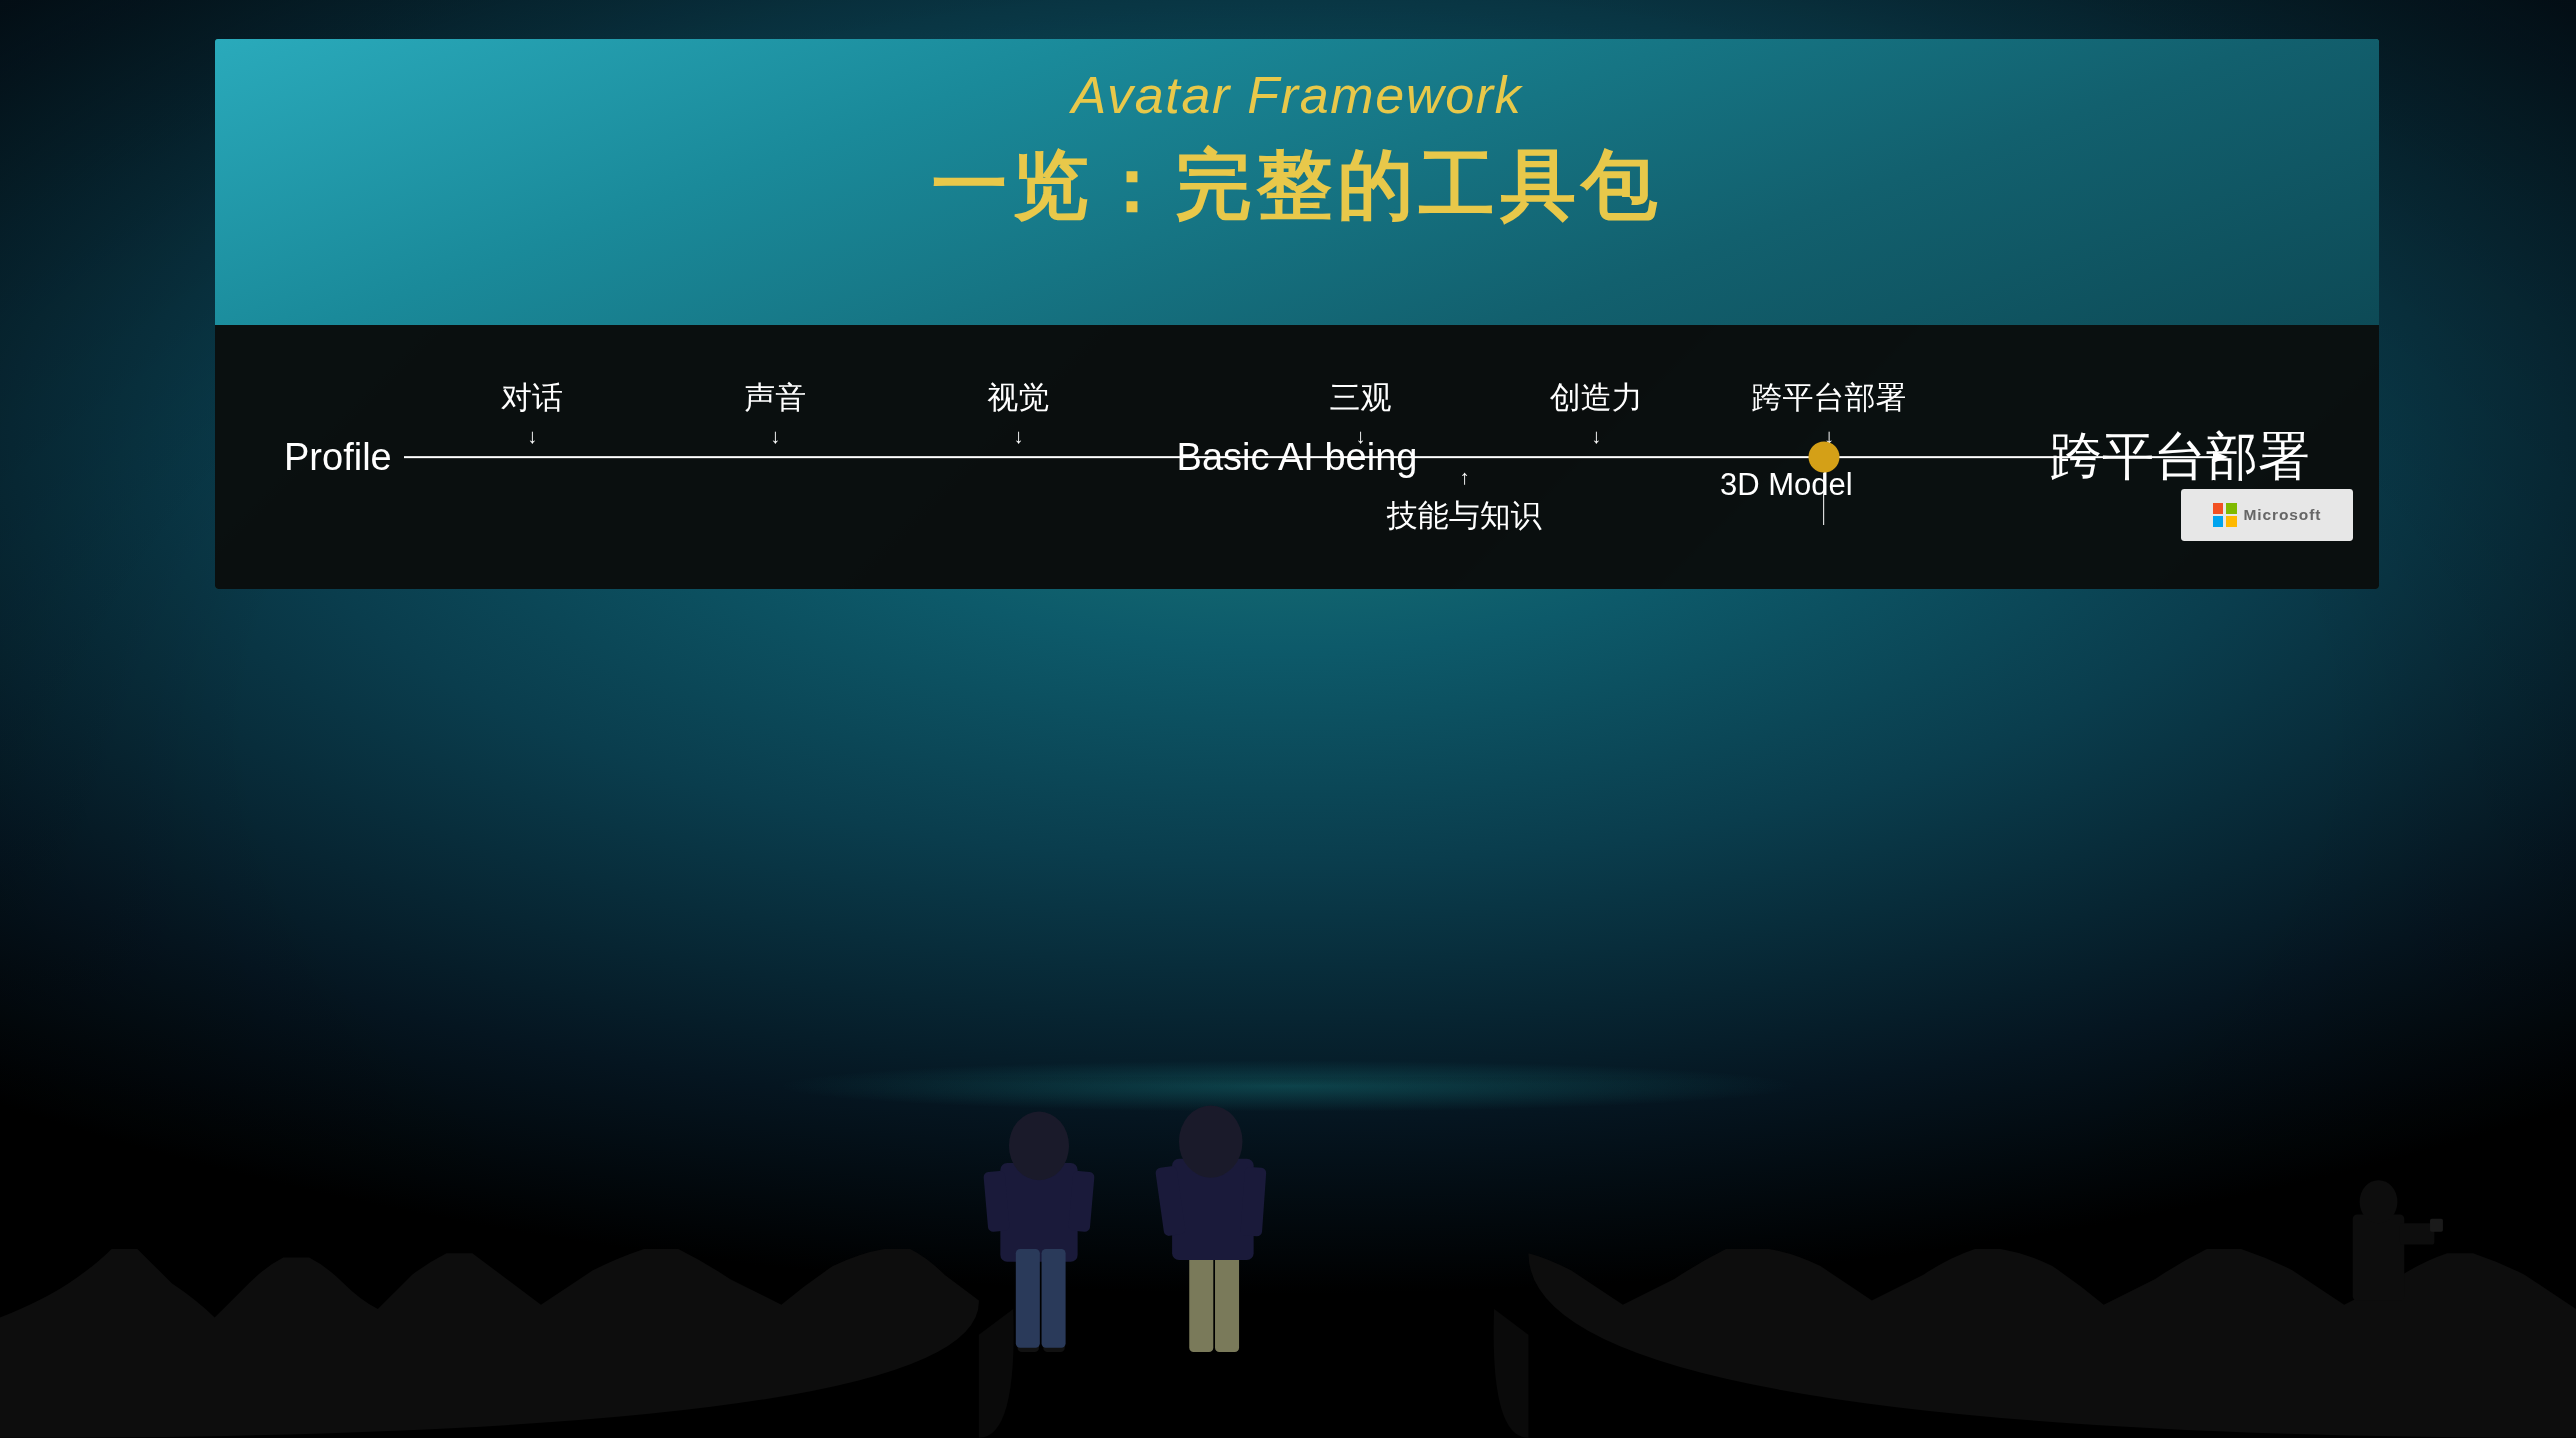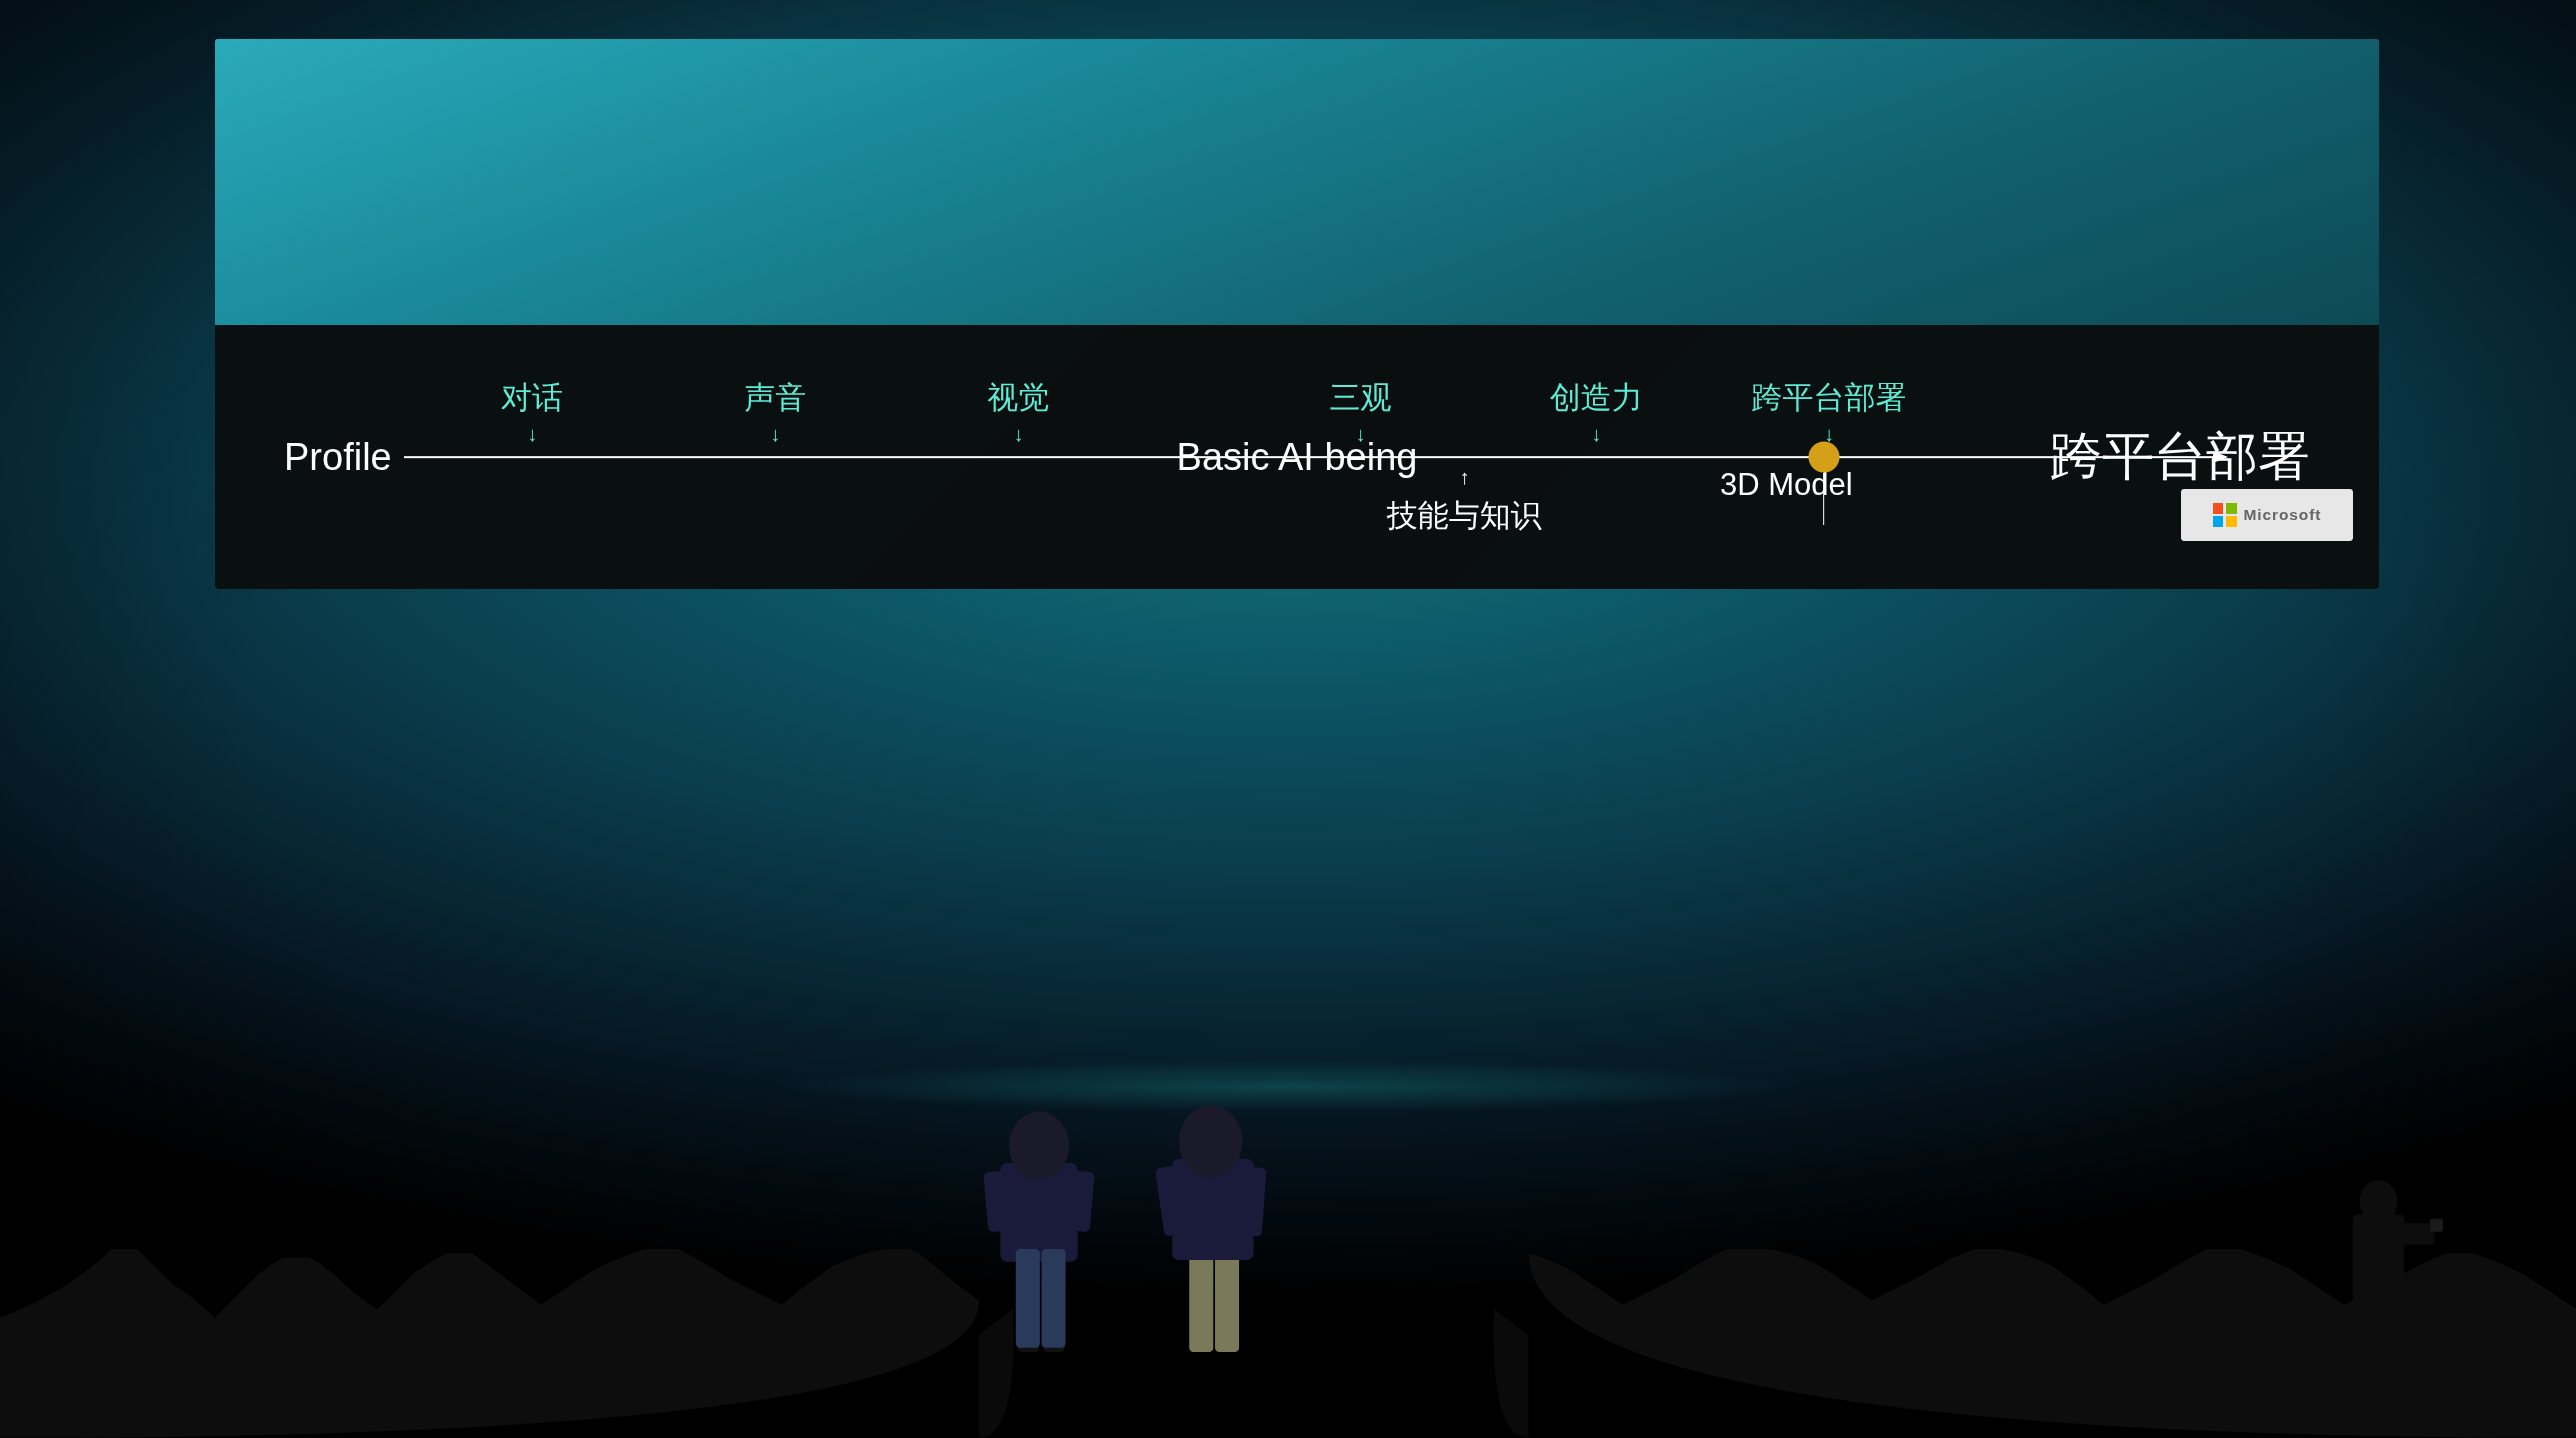--- a/index.html
+++ b/index.html
@@ -175,24 +175,23 @@
       background: #d4a017;
       border-radius: 50%;
       z-index: 2;
     }
 
     .above-label {
       position: absolute;
       display: flex;
       flex-direction: column;
       align-items: center;
-      color: #5eead4;
+      color: #ffffff;
       font-size: 31px;
       font-weight: 300;
-      font-family: Liberation Mono, monospace;
     }
 
     .above-label .arrow-down {
       margin-top: 6.9px;
       font-size: 20.6px;
       line-height: 1;
     }
 
     .below-label {
       position: absolute;
@@ -281,20 +280,24 @@
 
 <div class="stage-bg"></div>
 
 <div class="vignette"></div>
 <div class="dark-left"></div>
 
 <div class="slide-screen">
 
   <div class="slide-upper"></div>
 
+  <div class="slide-title-area">
+    <div class="slide-title-en">Avatar Framework</div>
+    <div class="slide-title-cn">一览：完整的工具包</div>
+  </div>
 
   <div class="diagram-area">
     <div class="timeline-container">
 
       <div class="timeline-line"></div>
       <div class="timeline-arrow"></div>
 
       <div class="label-profile">Profile</div>
 
       <div class="label-basic-ai">Basic AI being</div>

